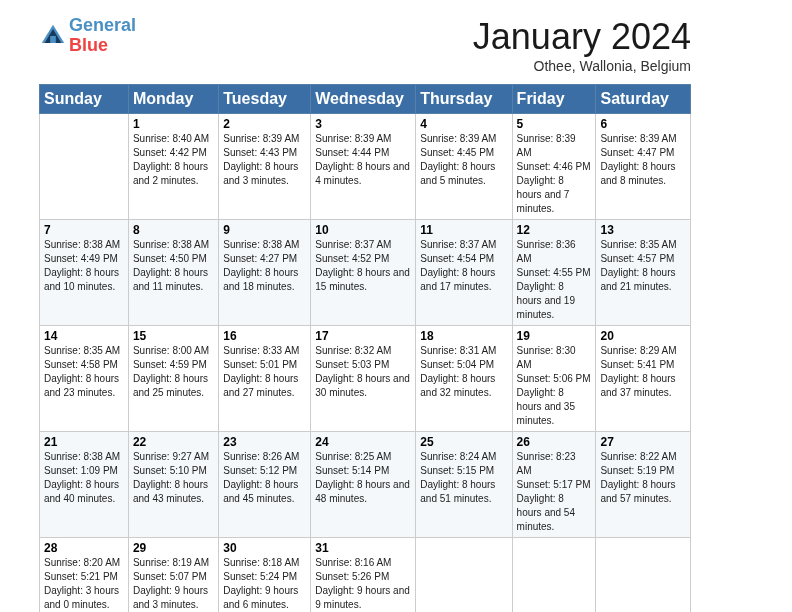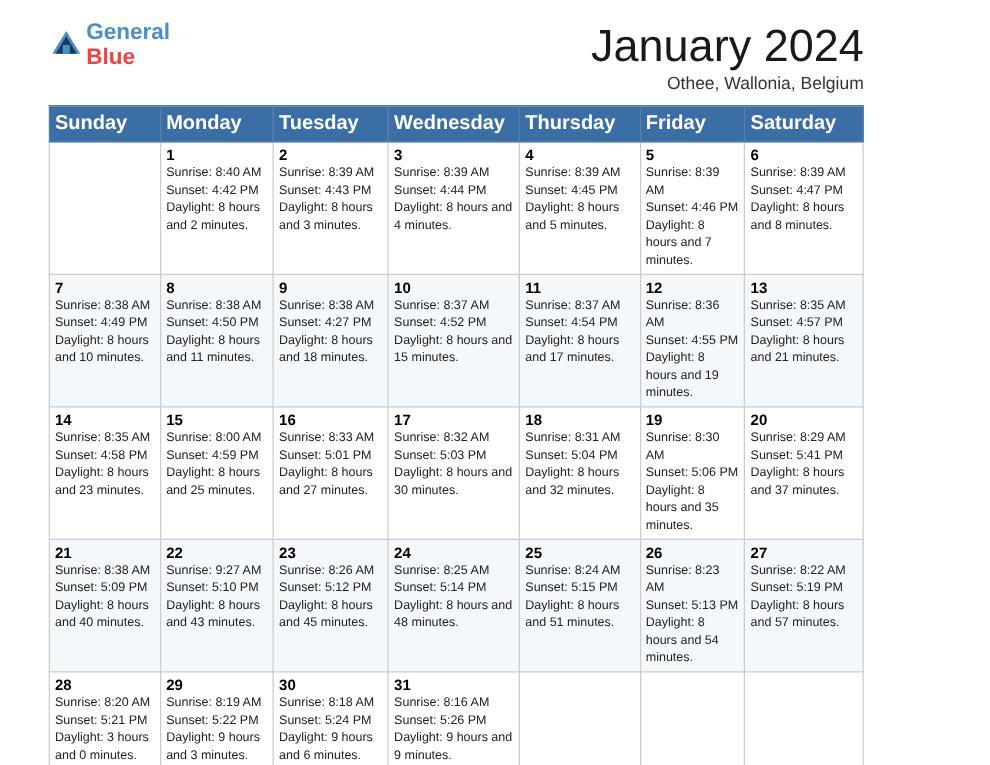--- a/index.html
+++ b/index.html
@@ -294,21 +294,21 @@
               <div>Sunset: 5:41 PM</div>
               <div>Daylight: 8 hours and 37 minutes.</div>
             </div>
           </td>
         </tr>
         <tr>
           <td>
             <span class="day-number">21</span>
             <div class="day-info">
               <div>Sunrise: 8:38 AM</div>
-              <div>Sunset: 5:09 PM</div>
+              <div>Sunset: 1:09 PM</div>
               <div>Daylight: 8 hours and 40 minutes.</div>
             </div>
           </td>
           <td>
             <span class="day-number">22</span>
             <div class="day-info">
               <div>Sunrise: 9:27 AM</div>
               <div>Sunset: 5:10 PM</div>
               <div>Daylight: 8 hours and 43 minutes.</div>
             </div>
@@ -334,21 +334,21 @@
             <div class="day-info">
               <div>Sunrise: 8:24 AM</div>
               <div>Sunset: 5:15 PM</div>
               <div>Daylight: 8 hours and 51 minutes.</div>
             </div>
           </td>
           <td>
             <span class="day-number">26</span>
             <div class="day-info">
               <div>Sunrise: 8:23 AM</div>
-              <div>Sunset: 5:13 PM</div>
+              <div>Sunset: 5:17 PM</div>
               <div>Daylight: 8 hours and 54 minutes.</div>
             </div>
           </td>
           <td>
             <span class="day-number">27</span>
             <div class="day-info">
               <div>Sunrise: 8:22 AM</div>
               <div>Sunset: 5:19 PM</div>
               <div>Daylight: 8 hours and 57 minutes.</div>
             </div>
@@ -360,21 +360,21 @@
             <div class="day-info">
               <div>Sunrise: 8:20 AM</div>
               <div>Sunset: 5:21 PM</div>
               <div>Daylight: 3 hours and 0 minutes.</div>
             </div>
           </td>
           <td>
             <span class="day-number">29</span>
             <div class="day-info">
               <div>Sunrise: 8:19 AM</div>
-              <div>Sunset: 5:22 PM</div>
+              <div>Sunset: 5:07 PM</div>
               <div>Daylight: 9 hours and 3 minutes.</div>
             </div>
           </td>
           <td>
             <span class="day-number">30</span>
             <div class="day-info">
               <div>Sunrise: 8:18 AM</div>
               <div>Sunset: 5:24 PM</div>
               <div>Daylight: 9 hours and 6 minutes.</div>
             </div>

